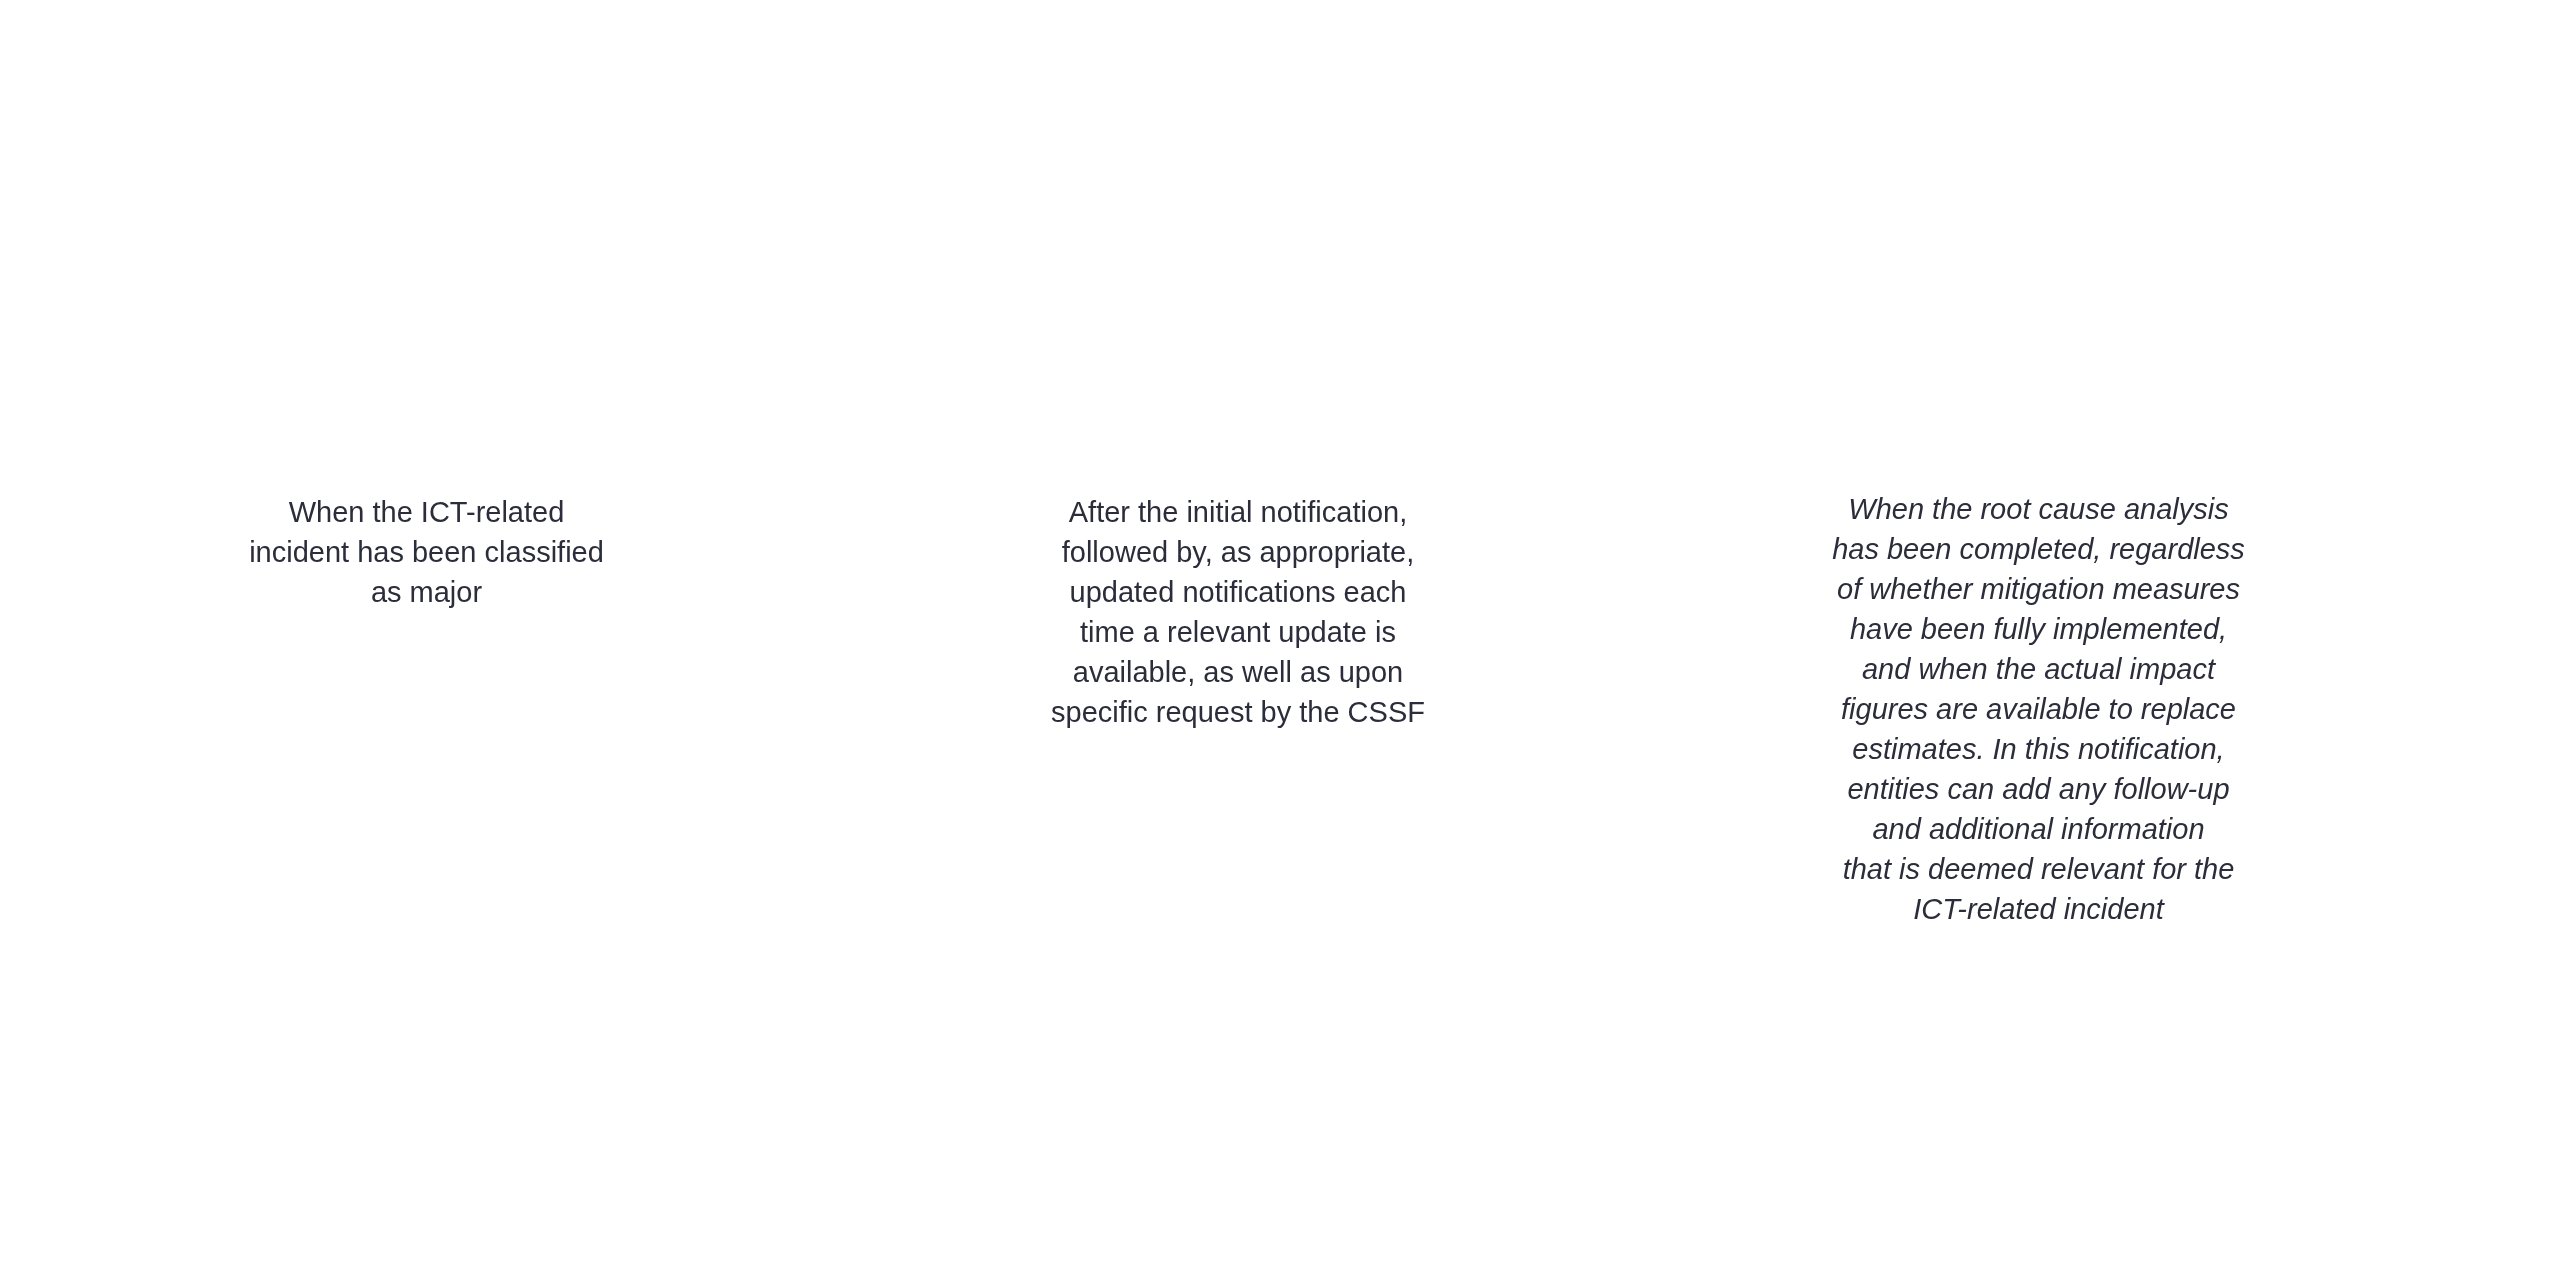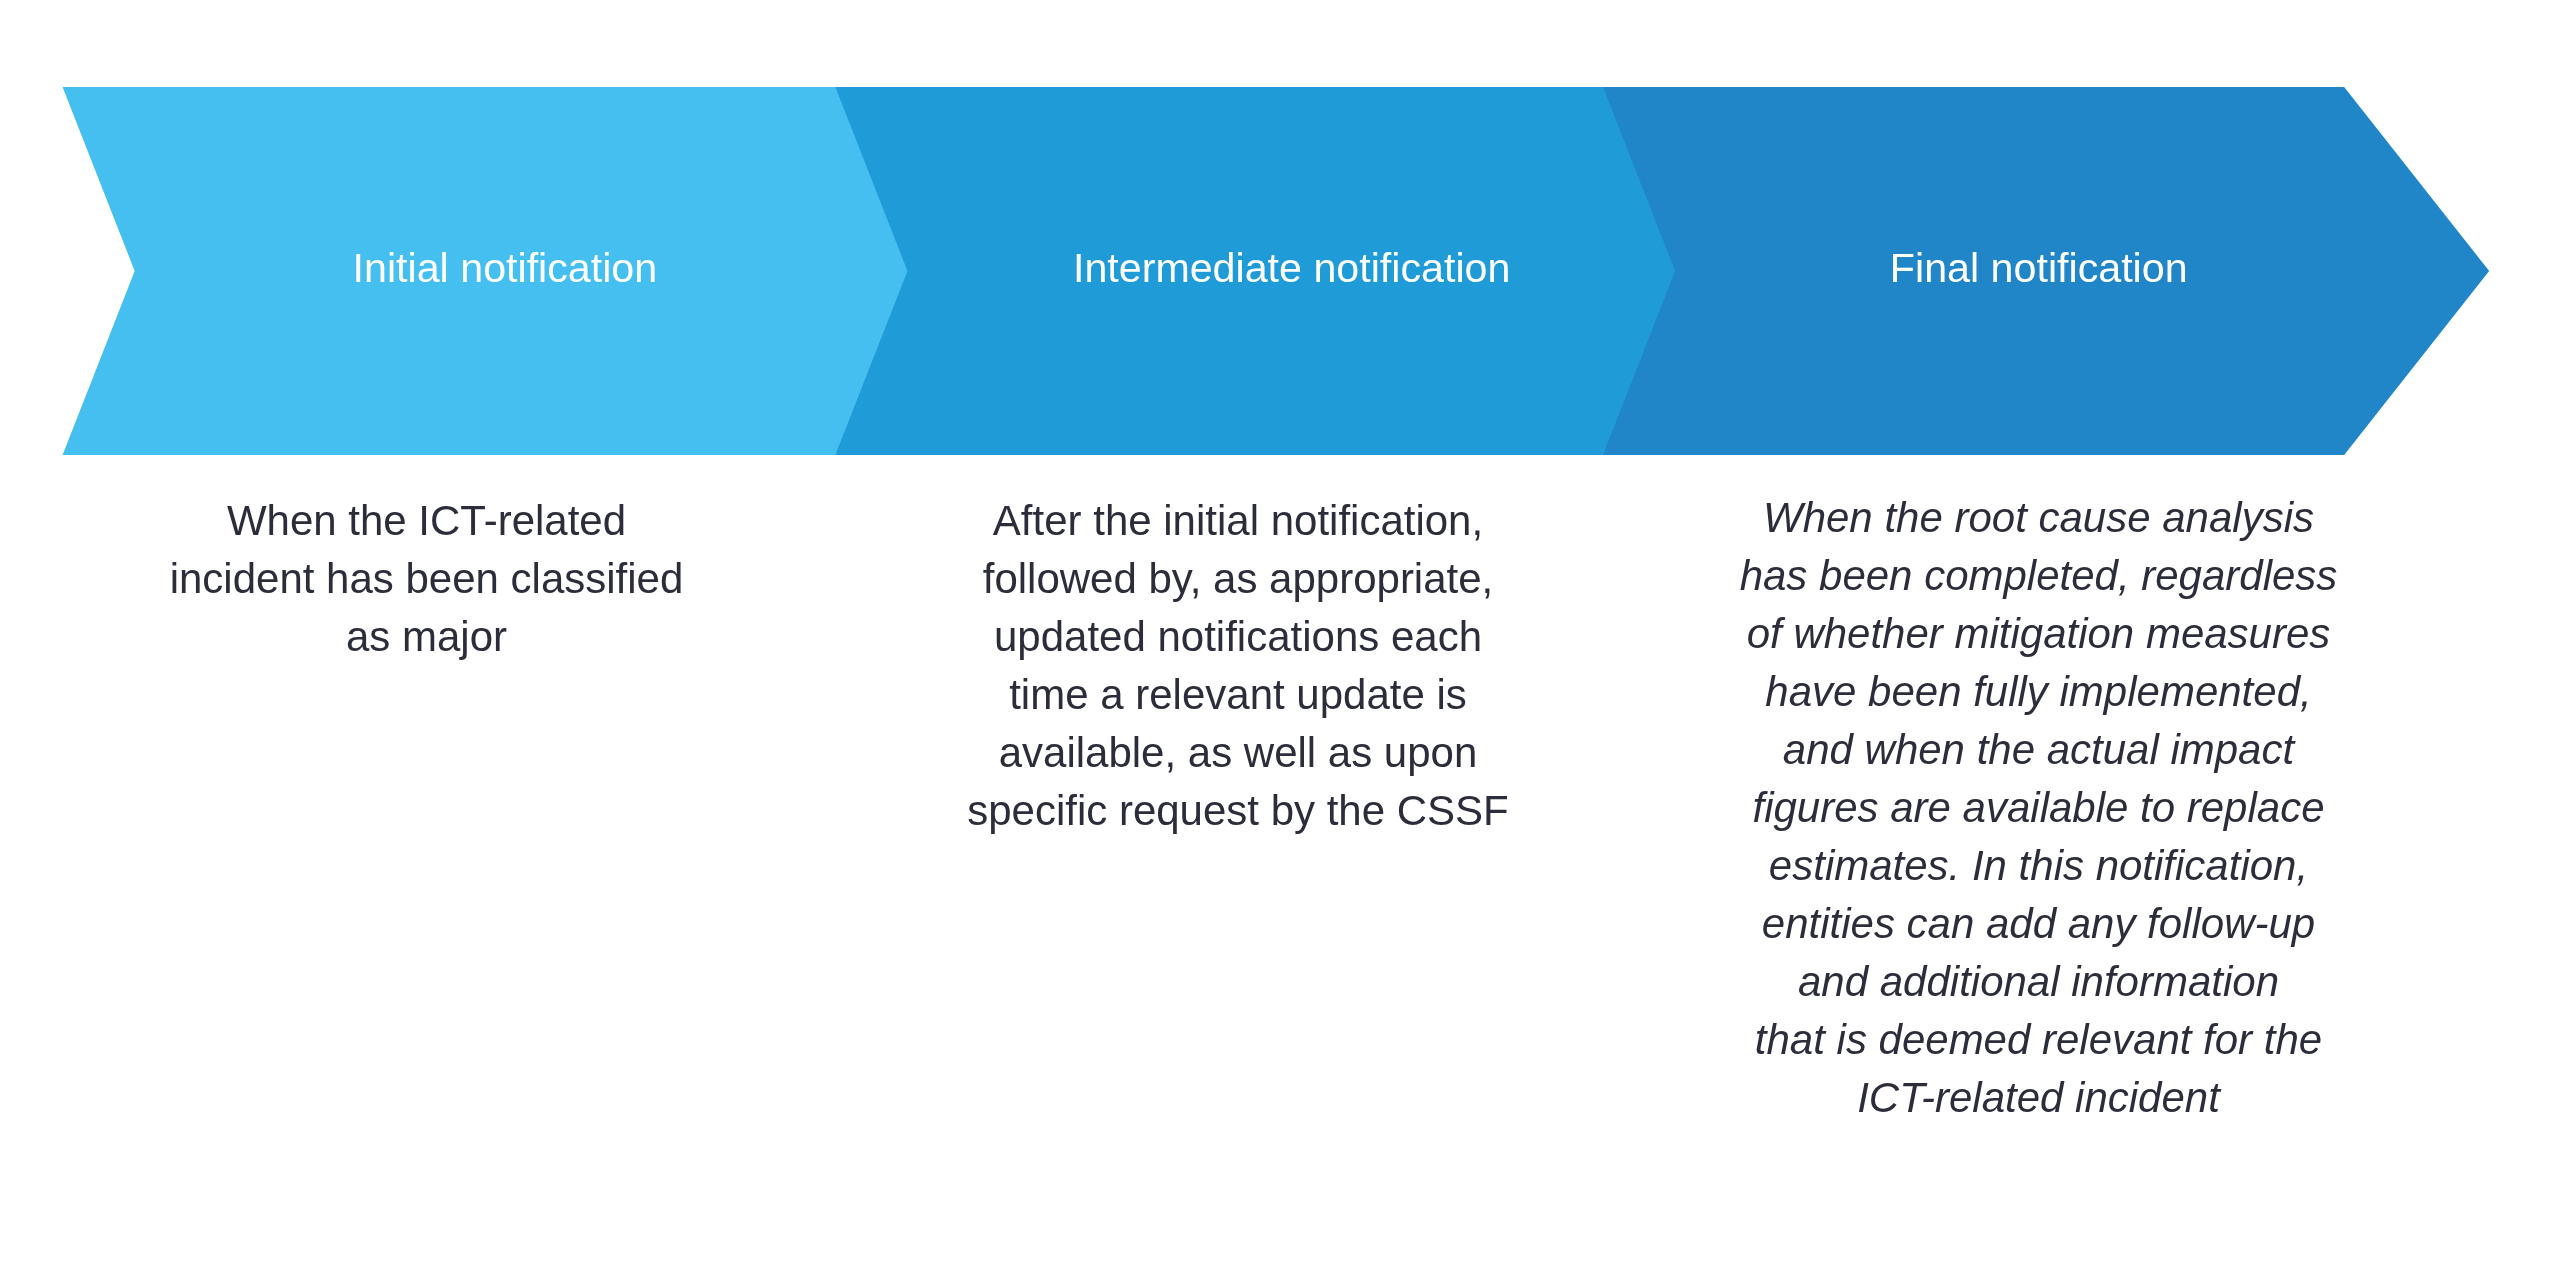--- a/index.html
+++ b/index.html
@@ -51,21 +51,21 @@
     top: 492px;
     width: 2576px;
     height: 736px;
   }
   .desc-col {
     position: absolute;
     top: 0;
     text-align: center;
     color: #2b2d3a;
     font-family: "Liberation Sans", sans-serif;
-    font-size: 42px;
+    font-size: 29px;
     line-height: 1.38;
     font-weight: 400;
   }
   .desc-col.col-1 {
     left: 110px;
     width: 633px;
   }
   .desc-col.col-2 {
     left: 914px;
     width: 648px;
@@ -79,34 +79,20 @@
   .desc-text {
     display: block;
     white-space: pre-line;
   }
 </style>
 </head>
 <body>
 
 <div id="diagram">
 
-  <div class="chevron-band">
-    <svg class="chevron-svg" viewBox="0 0 3500 500" preserveAspectRatio="none">
-
-      <polygon id="shape-0" points="85,0 1190,0 1288,250 1190,500 85,500 183,250" fill="#45bfef"></polygon>
-
-      <polygon id="shape-1" points="1135,0 2230,0 2328,250 2230,500 1135,500 1233,250" fill="#1f9bd7"></polygon>
-
-      <polygon id="shape-2" points="2178,0 3185,0 3382,250 3185,500 2178,500 2276,250" fill="#2086c8"></polygon>
-
-      <text class="chevron-label" id="label-0" x="686" y="250">Initial notification</text>
-      <text class="chevron-label" id="label-1" x="1755" y="250">Intermediate notification</text>
-      <text class="chevron-label" id="label-2" x="2770" y="250">Final notification</text>
-    </svg>
-  </div>
 
   <div class="descriptions">
 
     <div class="desc-col col-1">
       <span class="desc-text">When the ICT-related
 incident has been classified
 as major</span>
     </div>
 
     <div class="desc-col col-2">

